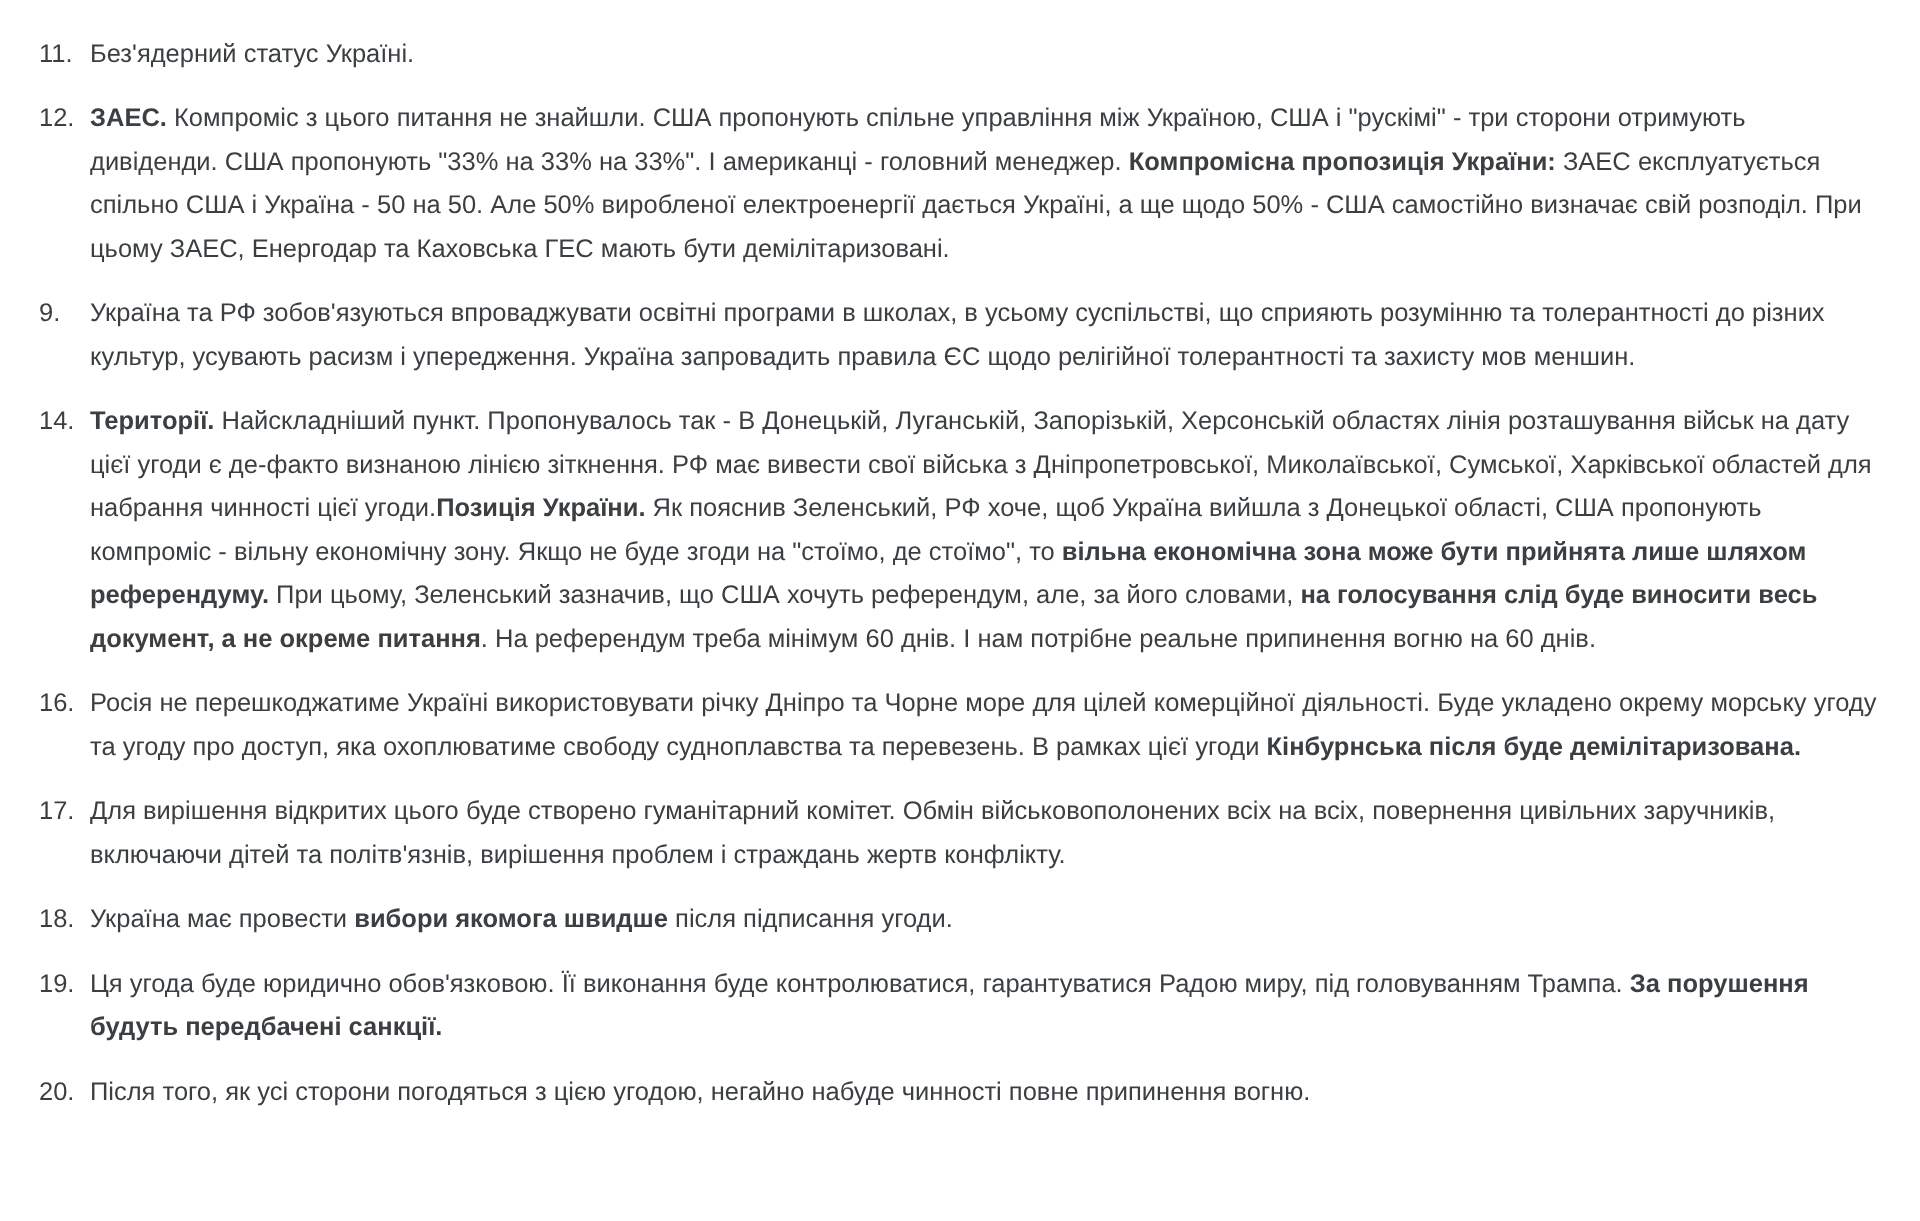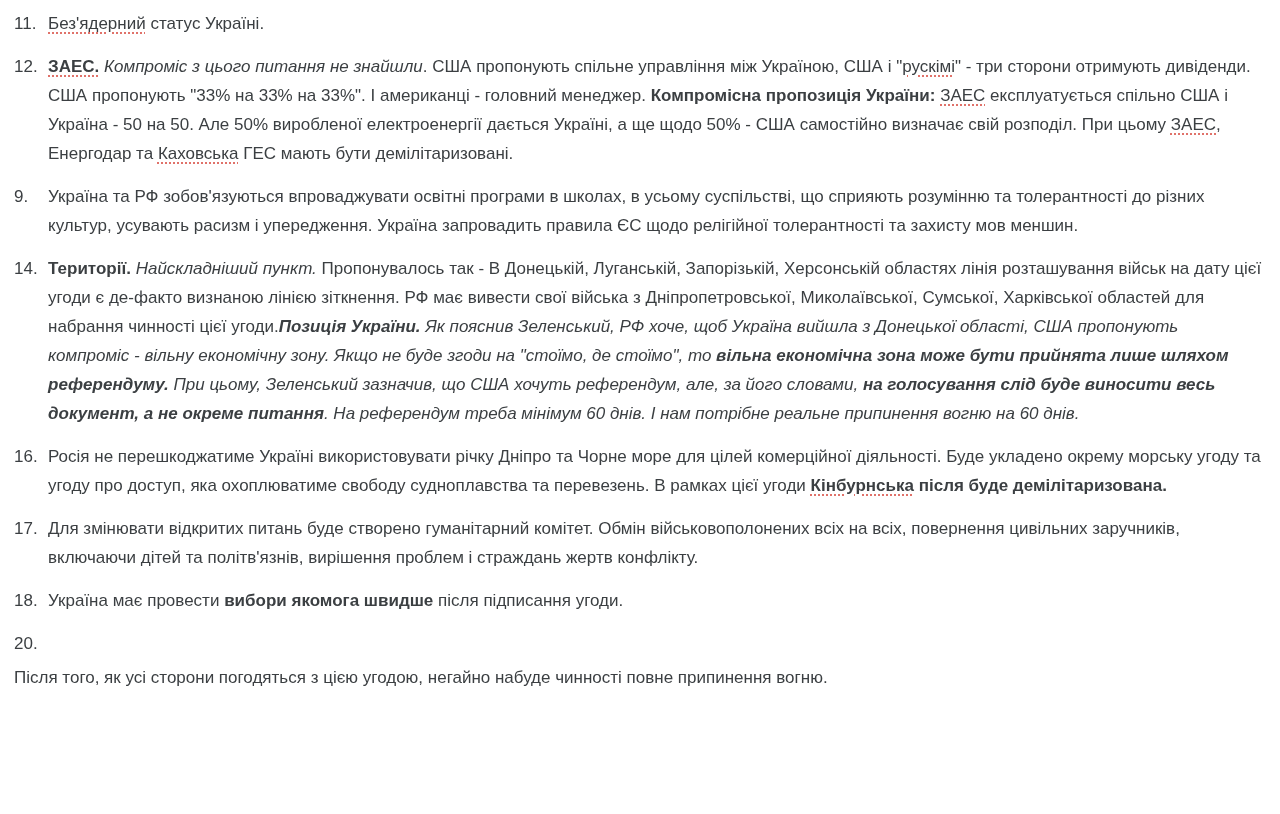--- a/index.html
+++ b/index.html
@@ -13,45 +13,44 @@
     font-family: "Liberation Sans", "DejaVu Sans", sans-serif;
     color: #3b3f42;
     -webkit-font-smoothing: antialiased;
   }
   .doc {
     padding: 9px 14px 10px 14px;
     box-sizing: border-box;
   }
   ol.list {
     list-style: none;
-    margin: 0;
+    margin: 12px;
     padding: 0;
   }
   ol.list li {
     display: flex;
     align-items: flex-start;
     font-size: 17px;
     line-height: 29px;
     margin: 0 0 14px 0;
   }
-  ol.list li:last-child { margin-bottom: 0; flex-direction: column; }
+  ol.list li:last-child { margin-bottom: 0; }
   .num {
     flex: 0 0 34px;
     text-align: left;
     white-space: nowrap;
   }
   .body {
     flex: 1 1 auto;
     min-width: 0;
     padding-right: 2px;
   }
   .b { font-weight: bold; }
-  .i { font-style: italic; }
+  .i { }
   .spell {
-    text-decoration: underline;
     text-decoration-style: dotted;
     text-decoration-color: #e0726a;
     text-decoration-thickness: 2px;
     text-underline-offset: 3px;
   }
 </style>
 </head>
 <body>
 
 <main class="doc">
@@ -71,24 +70,28 @@
       <li>
         <span class="num">14.</span>
         <span class="body"><span class="b">Території.</span><span> </span><span class="i">Найскладніший пункт.</span><span> Пропонувалось так - В Донецькій, Луганській, Запорізькій, Херсонській областях лінія розташування військ на дату цієї угоди є де-факто визнаною лінією зіткнення. РФ має вивести свої війська з Дніпропетровської, Миколаївської, Сумської, Харківської областей для набрання чинності цієї угоди.</span><span class="b i">Позиція України.</span><span class="i"> Як пояснив Зеленський, РФ хоче, щоб Україна вийшла з Донецької області, США пропонують компроміс - вільну економічну зону. Якщо не буде згоди на "стоїмо, де стоїмо", то </span><span class="b i">вільна економічна зона може бути прийнята лише шляхом референдуму.</span><span class="i"> При цьому, Зеленський зазначив, що США хочуть референдум, але, за його словами, </span><span class="b i">на голосування слід буде виносити весь документ, а не окреме питання</span><span class="i">. На референдум треба мінімум 60 днів. І нам потрібне реальне припинення вогню на 60 днів.</span></span>
       </li>
       <li>
         <span class="num">16.</span>
         <span class="body"><span>Росія не перешкоджатиме Україні використовувати річку Дніпро та Чорне море для цілей комерційної діяльності. Буде укладено окрему морську угоду та угоду про доступ, яка охоплюватиме свободу судноплавства та перевезень. В рамках цієї угоди </span><span class="b spell">Кінбурнська</span><span class="b"> після буде демілітаризована.</span></span>
       </li>
       <li>
         <span class="num">17.</span>
-        <span class="body"><span>Для змінювати відкритих питань буде створено гуманітарний комітет. Обмін військовополонених всіх на всіх, повернення цивільних заручників, включаючи дітей та політв'язнів, вирішення проблем і страждань жертв конфлікту.</span></span>
+        <span class="body"><span>Для вирішення відкритих цього буде створено гуманітарний комітет. Обмін військовополонених всіх на всіх, повернення цивільних заручників, включаючи дітей та політв'язнів, вирішення проблем і страждань жертв конфлікту.</span></span>
       </li>
       <li>
         <span class="num">18.</span>
         <span class="body"><span>Україна має провести </span><span class="b">вибори якомога швидше</span><span> після підписання угоди.</span></span>
+      </li>
+      <li>
+        <span class="num">19.</span>
+        <span class="body"><span>Ця угода буде юридично обов'язковою. Її виконання буде контролюватися, гарантуватися Радою миру, під головуванням Трампа. </span><span class="b">За порушення будуть передбачені санкції.</span></span>
       </li>
       <li>
         <span class="num">20.</span>
         <span class="body"><span>Після того, як усі сторони погодяться з цією угодою, негайно набуде чинності повне припинення вогню.</span></span>
       </li>
     </ol>
 </main>
 
 </body></html>

